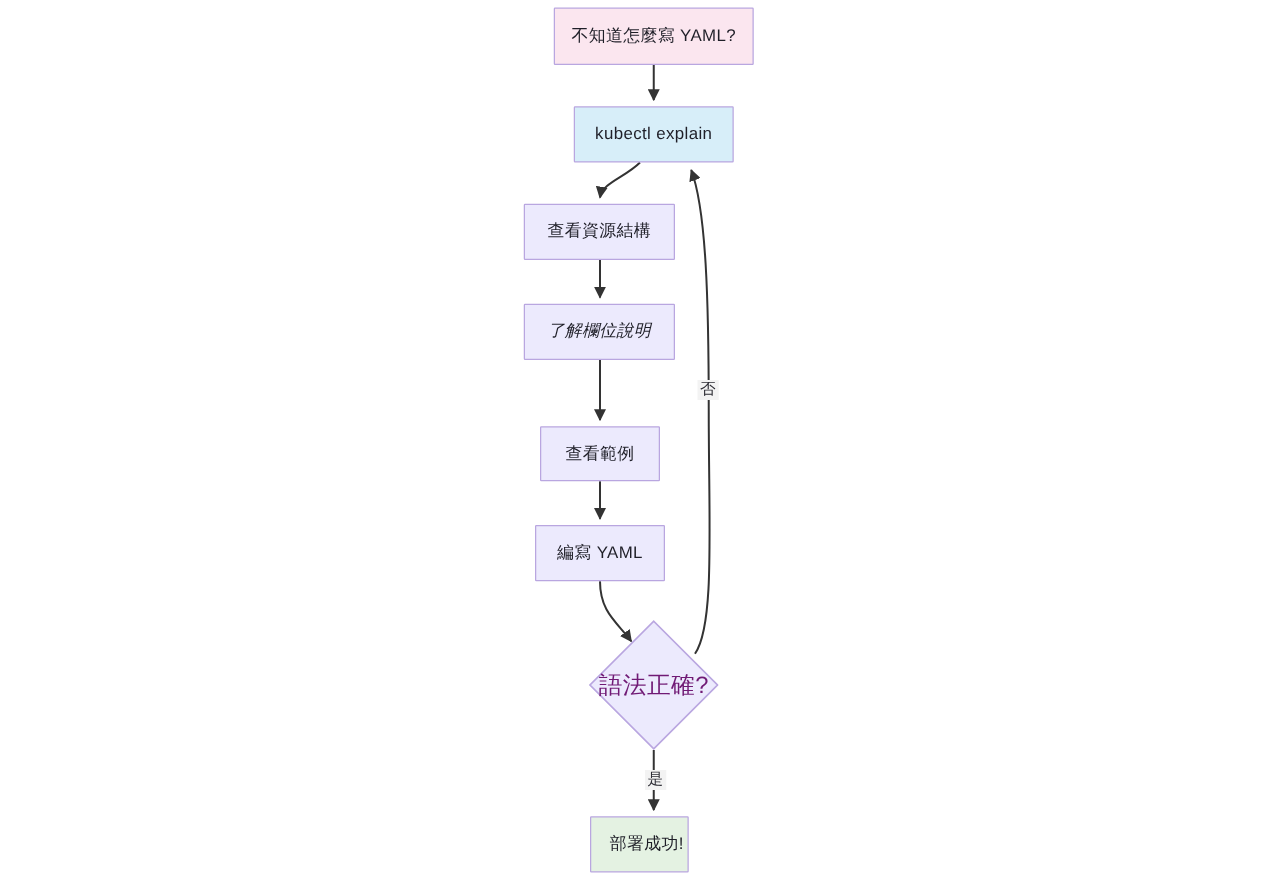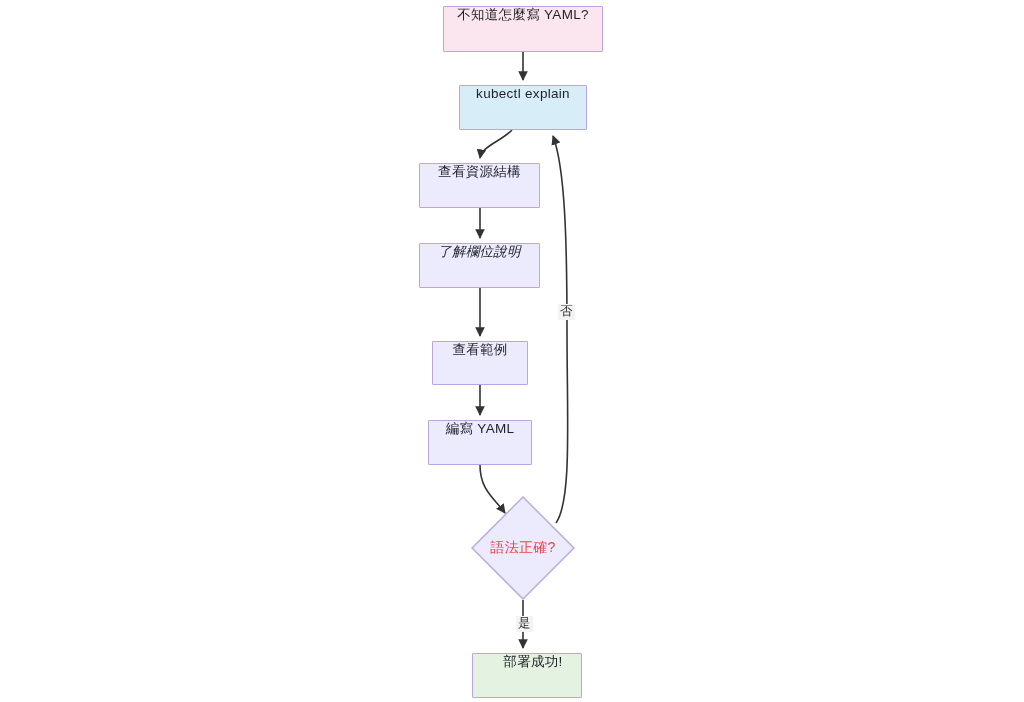--- a/index.html
+++ b/index.html
@@ -24,20 +24,21 @@
     position: absolute;
     left: 0;
     top: 0;
     width: 1024px;
     height: 702px;
   }
   .node {
     position: absolute;
     box-sizing: border-box;
     display: flex;
+    align-items: center;
     justify-content: center;
     border: 1px solid #b9a6e0;
     font-size: 13.5px;
     color: #1f1f28;
     letter-spacing: 0.3px;
     text-align: center;
     line-height: 1.2;
     z-index: 2;
   }
   .node-rect { border-radius: 1px; }
@@ -56,22 +57,22 @@
     top: 0;
   }
   .diamond-label {
     position: absolute;
     left: 0; top: 0;
     width: 100%;
     height: 100%;
     display: flex;
     align-items: center;
     justify-content: center;
-    font-size: 14px;
-    color: #ef4444;
+    font-size: 19px;
+    color: #701a75;
     letter-spacing: 0.3px;
   }
   .edge-label {
     position: absolute;
     font-size: 12.5px;
     color: #2b2b33;
     background: #f3f3f3;
     padding: 1px 2px;
     line-height: 1.1;
     z-index: 3;
@@ -130,21 +131,21 @@
     <span>查看範例</span>
   </div>
 
   <div class="diamond-wrap" style="left:471px; top:496px; width:104px; height:104px;">
     <svg width="104" height="104" viewBox="0 0 104 104">
       <polygon points="52,1 103,52 52,103 1,52" fill="#eceafd" stroke="#b9a6e0" stroke-width="1.4"></polygon>
     </svg>
     <div class="diamond-label">語法正確?</div>
   </div>
 
-  <div class="node node-rect fill-green" style="left:472px; top:653px; width:110px; height:45px;padding-left:12px;">
+  <div class="node node-rect fill-green" style="left:472px; top:653px; width:79px; height:45px;padding-left:12px;">
     <span>部署成功!</span>
   </div>
 
   <div class="edge-label" style="left:558px; top:304px;">否</div>
 
   <div class="edge-label" style="left:516px; top:616px;">是</div>
 
 </div>
 
 </body></html>

